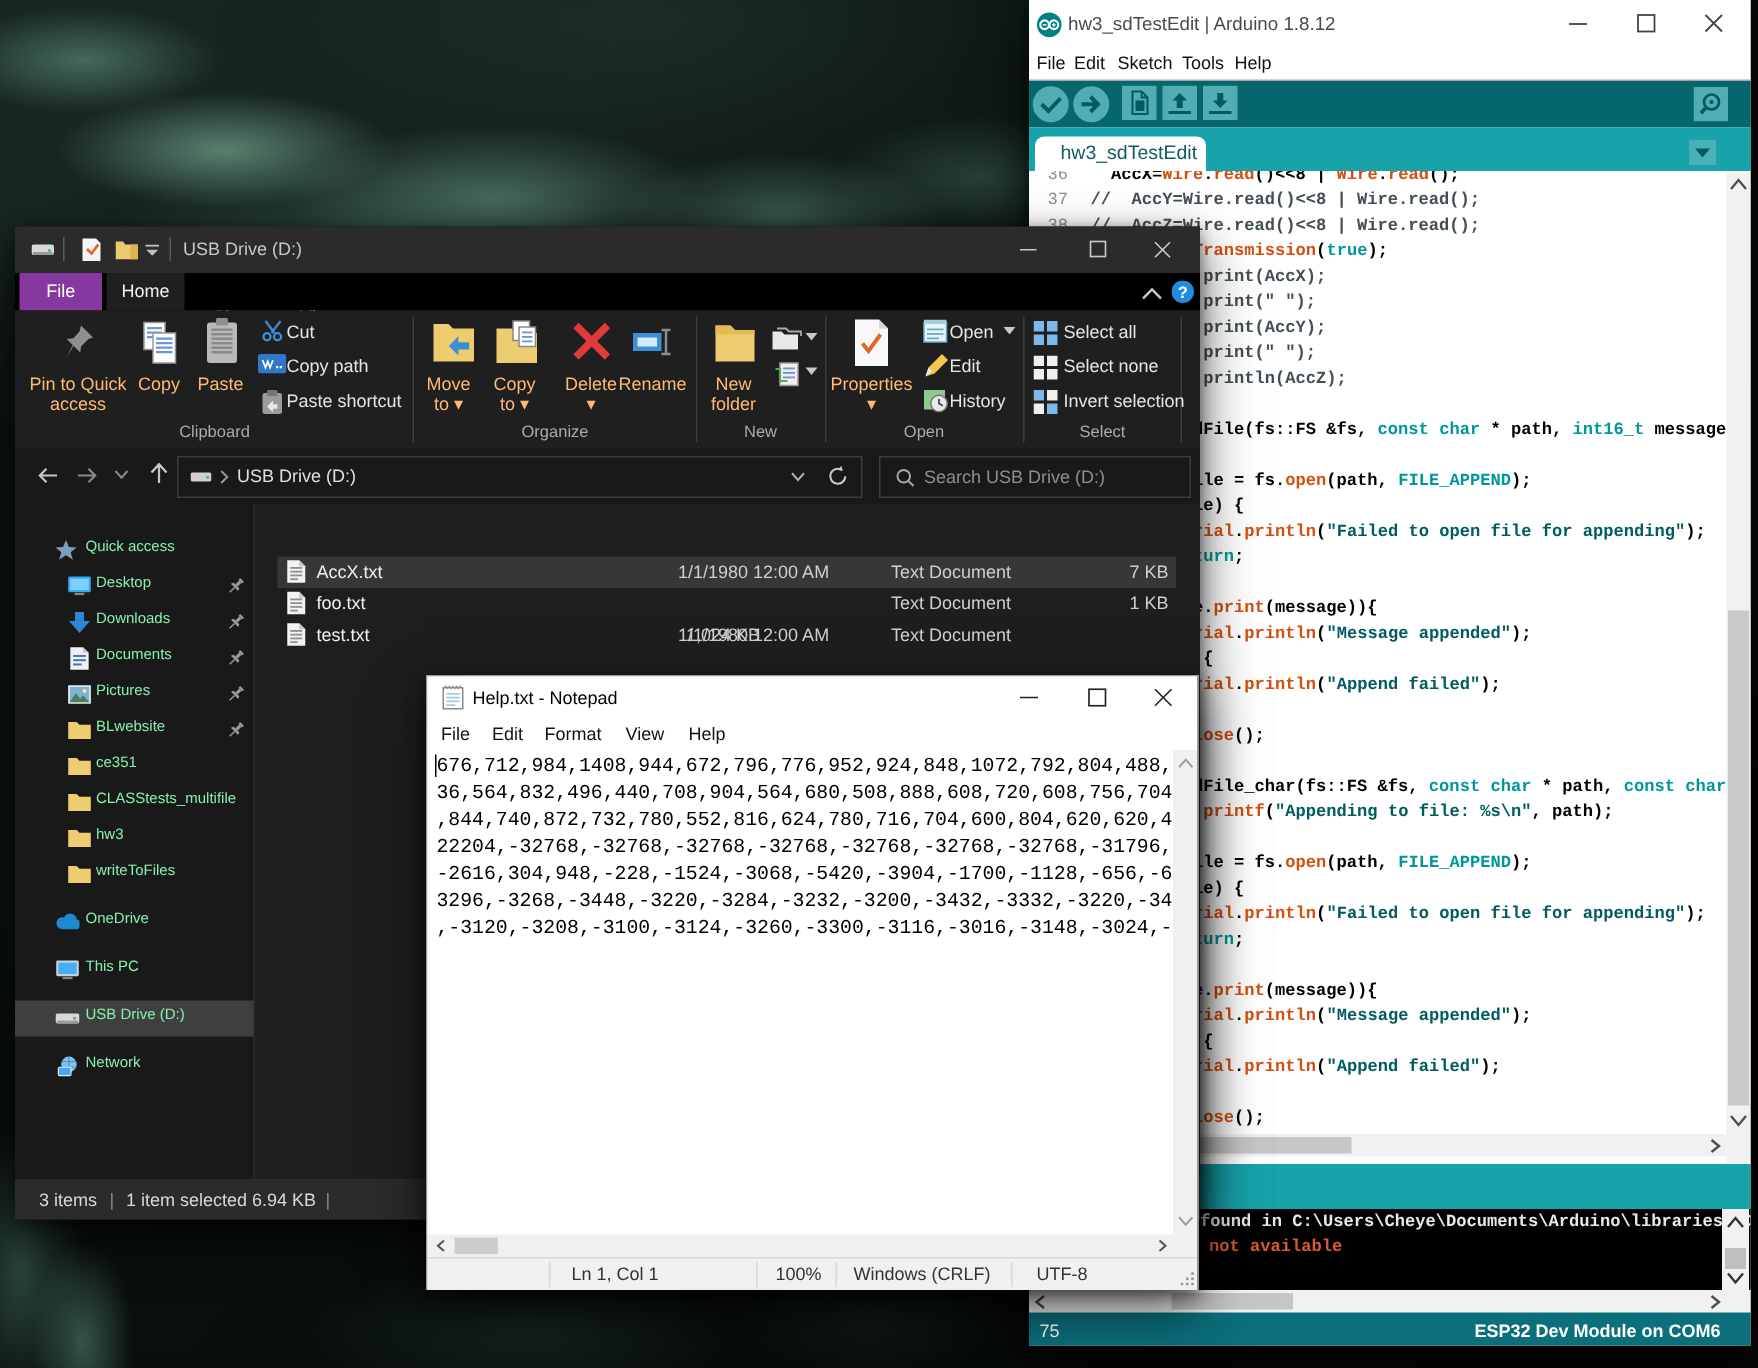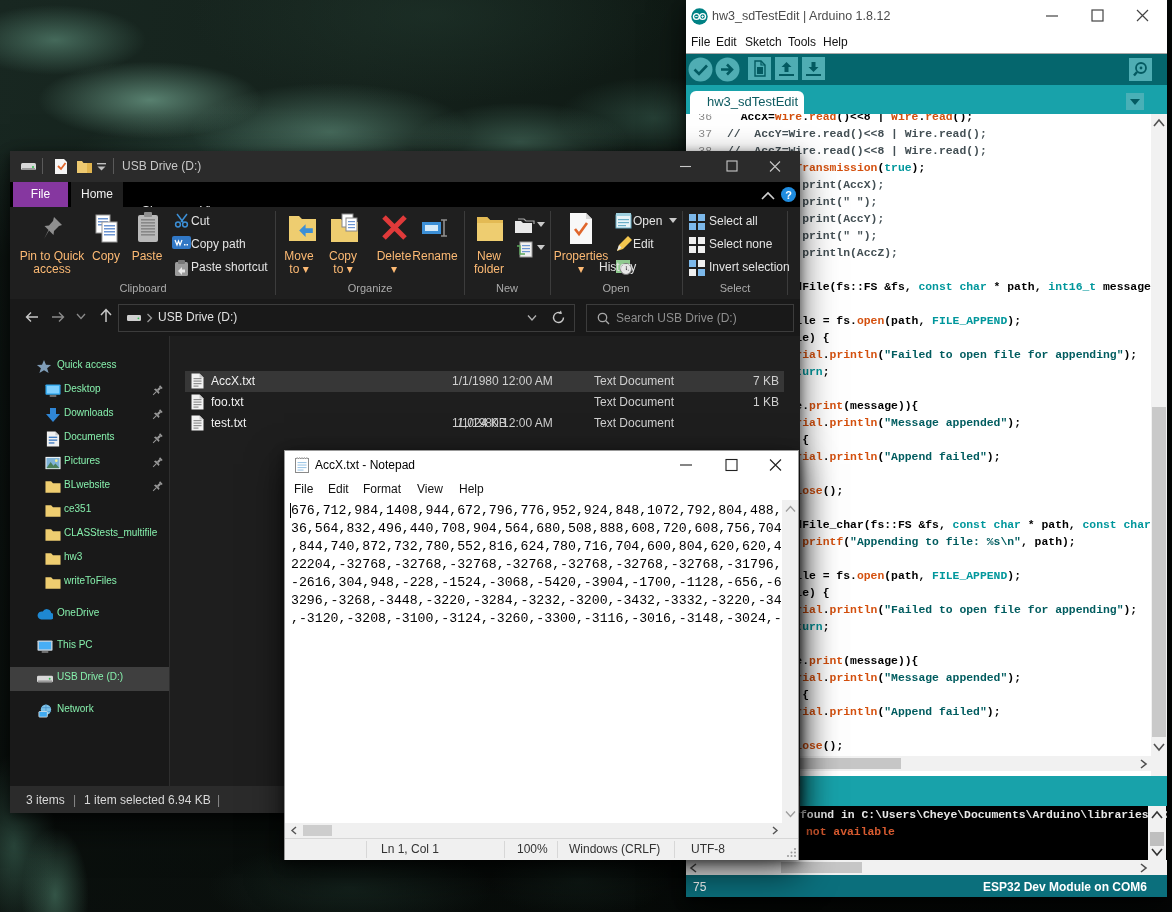--- a/index.html
+++ b/index.html
@@ -430,21 +430,21 @@
     <svg class="abs" style="left:606px;top:28px" width="16" height="17" viewBox="0 0 16 17">
       <path d="M1 16 l2 -6 l9 -9 l4 4 l-9 9 z" fill="#f3c64e"></path>
       <path d="M1 16 l2 -6 l2.5 2.5 z" fill="#e8e8e8"></path>
     </svg>
     <div class="rtxt" style="left:623px;top:30px">Edit</div>
     <svg class="abs" style="left:605px;top:51px" width="18" height="18" viewBox="0 0 18 18">
       <rect x="1" y="2" width="14" height="13" fill="#8fc98f"></rect>
       <circle cx="11" cy="11" r="5.5" fill="#e8e8e8" stroke="#777"></circle>
       <path d="M11 8 v3 l2.5 1.5" stroke="#444" stroke-width="1.2" fill="none"></path>
     </svg>
-    <div class="rtxt" style="left:589px;top:53px">History</div>
+    <div class="rtxt" style="left:623px;top:53px">History</div>
 
     <svg class="abs" style="left:679px;top:7px" width="17" height="17" viewBox="0 0 17 17">
       <rect x="0" y="0" width="7" height="7" fill="#7cb8ea"></rect>
           <rect x="9" y="0" width="7" height="7" fill="#7cb8ea"></rect>
       <rect x="0" y="9" width="7" height="7" fill="#7cb8ea"></rect>
           <rect x="9" y="9" width="7" height="7" fill="#7cb8ea"></rect>
     </svg>
     <div class="rtxt" style="left:699px;top:7px">Select all</div>
     <svg class="abs" style="left:679px;top:30px" width="17" height="17" viewBox="0 0 17 17">
       <rect x="0" y="0" width="7" height="7" fill="#efefef"></rect>
@@ -696,21 +696,21 @@
 <div id="np" class="win">
   <div class="abs titlebar">
     <svg class="abs" style="left:9px;top:5px" width="17" height="18" viewBox="0 0 17 18">
       <rect x="1.5" y="2.5" width="13" height="14" fill="#fff" stroke="#8a8a8a"></rect>
       <path d="M2 3 l1.2 -1.5 1.2 1.5 1.2 -1.5 1.2 1.5 1.2 -1.5 1.2 1.5 1.2 -1.5 1.2 1.5 1.2 -1.5 1.2 1.5" stroke="#8a8a8a" fill="#e8e8e8" stroke-width="0.8"></path>
       <rect x="3.5" y="6" width="9" height="1.1" fill="#9fc8e8"></rect>
           <rect x="3.5" y="8.5" width="9" height="1.1" fill="#9fc8e8"></rect>
           <rect x="3.5" y="11" width="9" height="1.1" fill="#9fc8e8"></rect>
           <rect x="3.5" y="13.5" width="6" height="1.1" fill="#9fc8e8"></rect>
     </svg>
-    <div class="abs title">AccX.txt - Notepad</div>
+    <div class="abs title">Help.txt - Notepad</div>
     <svg class="abs" style="left:385px;top:0" width="125" height="28" viewBox="0 0 125 28">
       <line x1="10" y1="14" x2="22" y2="14" stroke="#222" stroke-width="1.1"></line>
       <rect x="56" y="8.5" width="11" height="11" fill="none" stroke="#222" stroke-width="1.1"></rect>
       <path d="M100 8.5 L111 19.5 M111 8.5 L100 19.5" stroke="#222" stroke-width="1.1"></path>
     </svg>
   </div>
   <div class="abs menubar">
     <span style="left:9px">File</span>
         <span style="left:43px">Edit</span>
         <span style="left:78px">Format</span>

